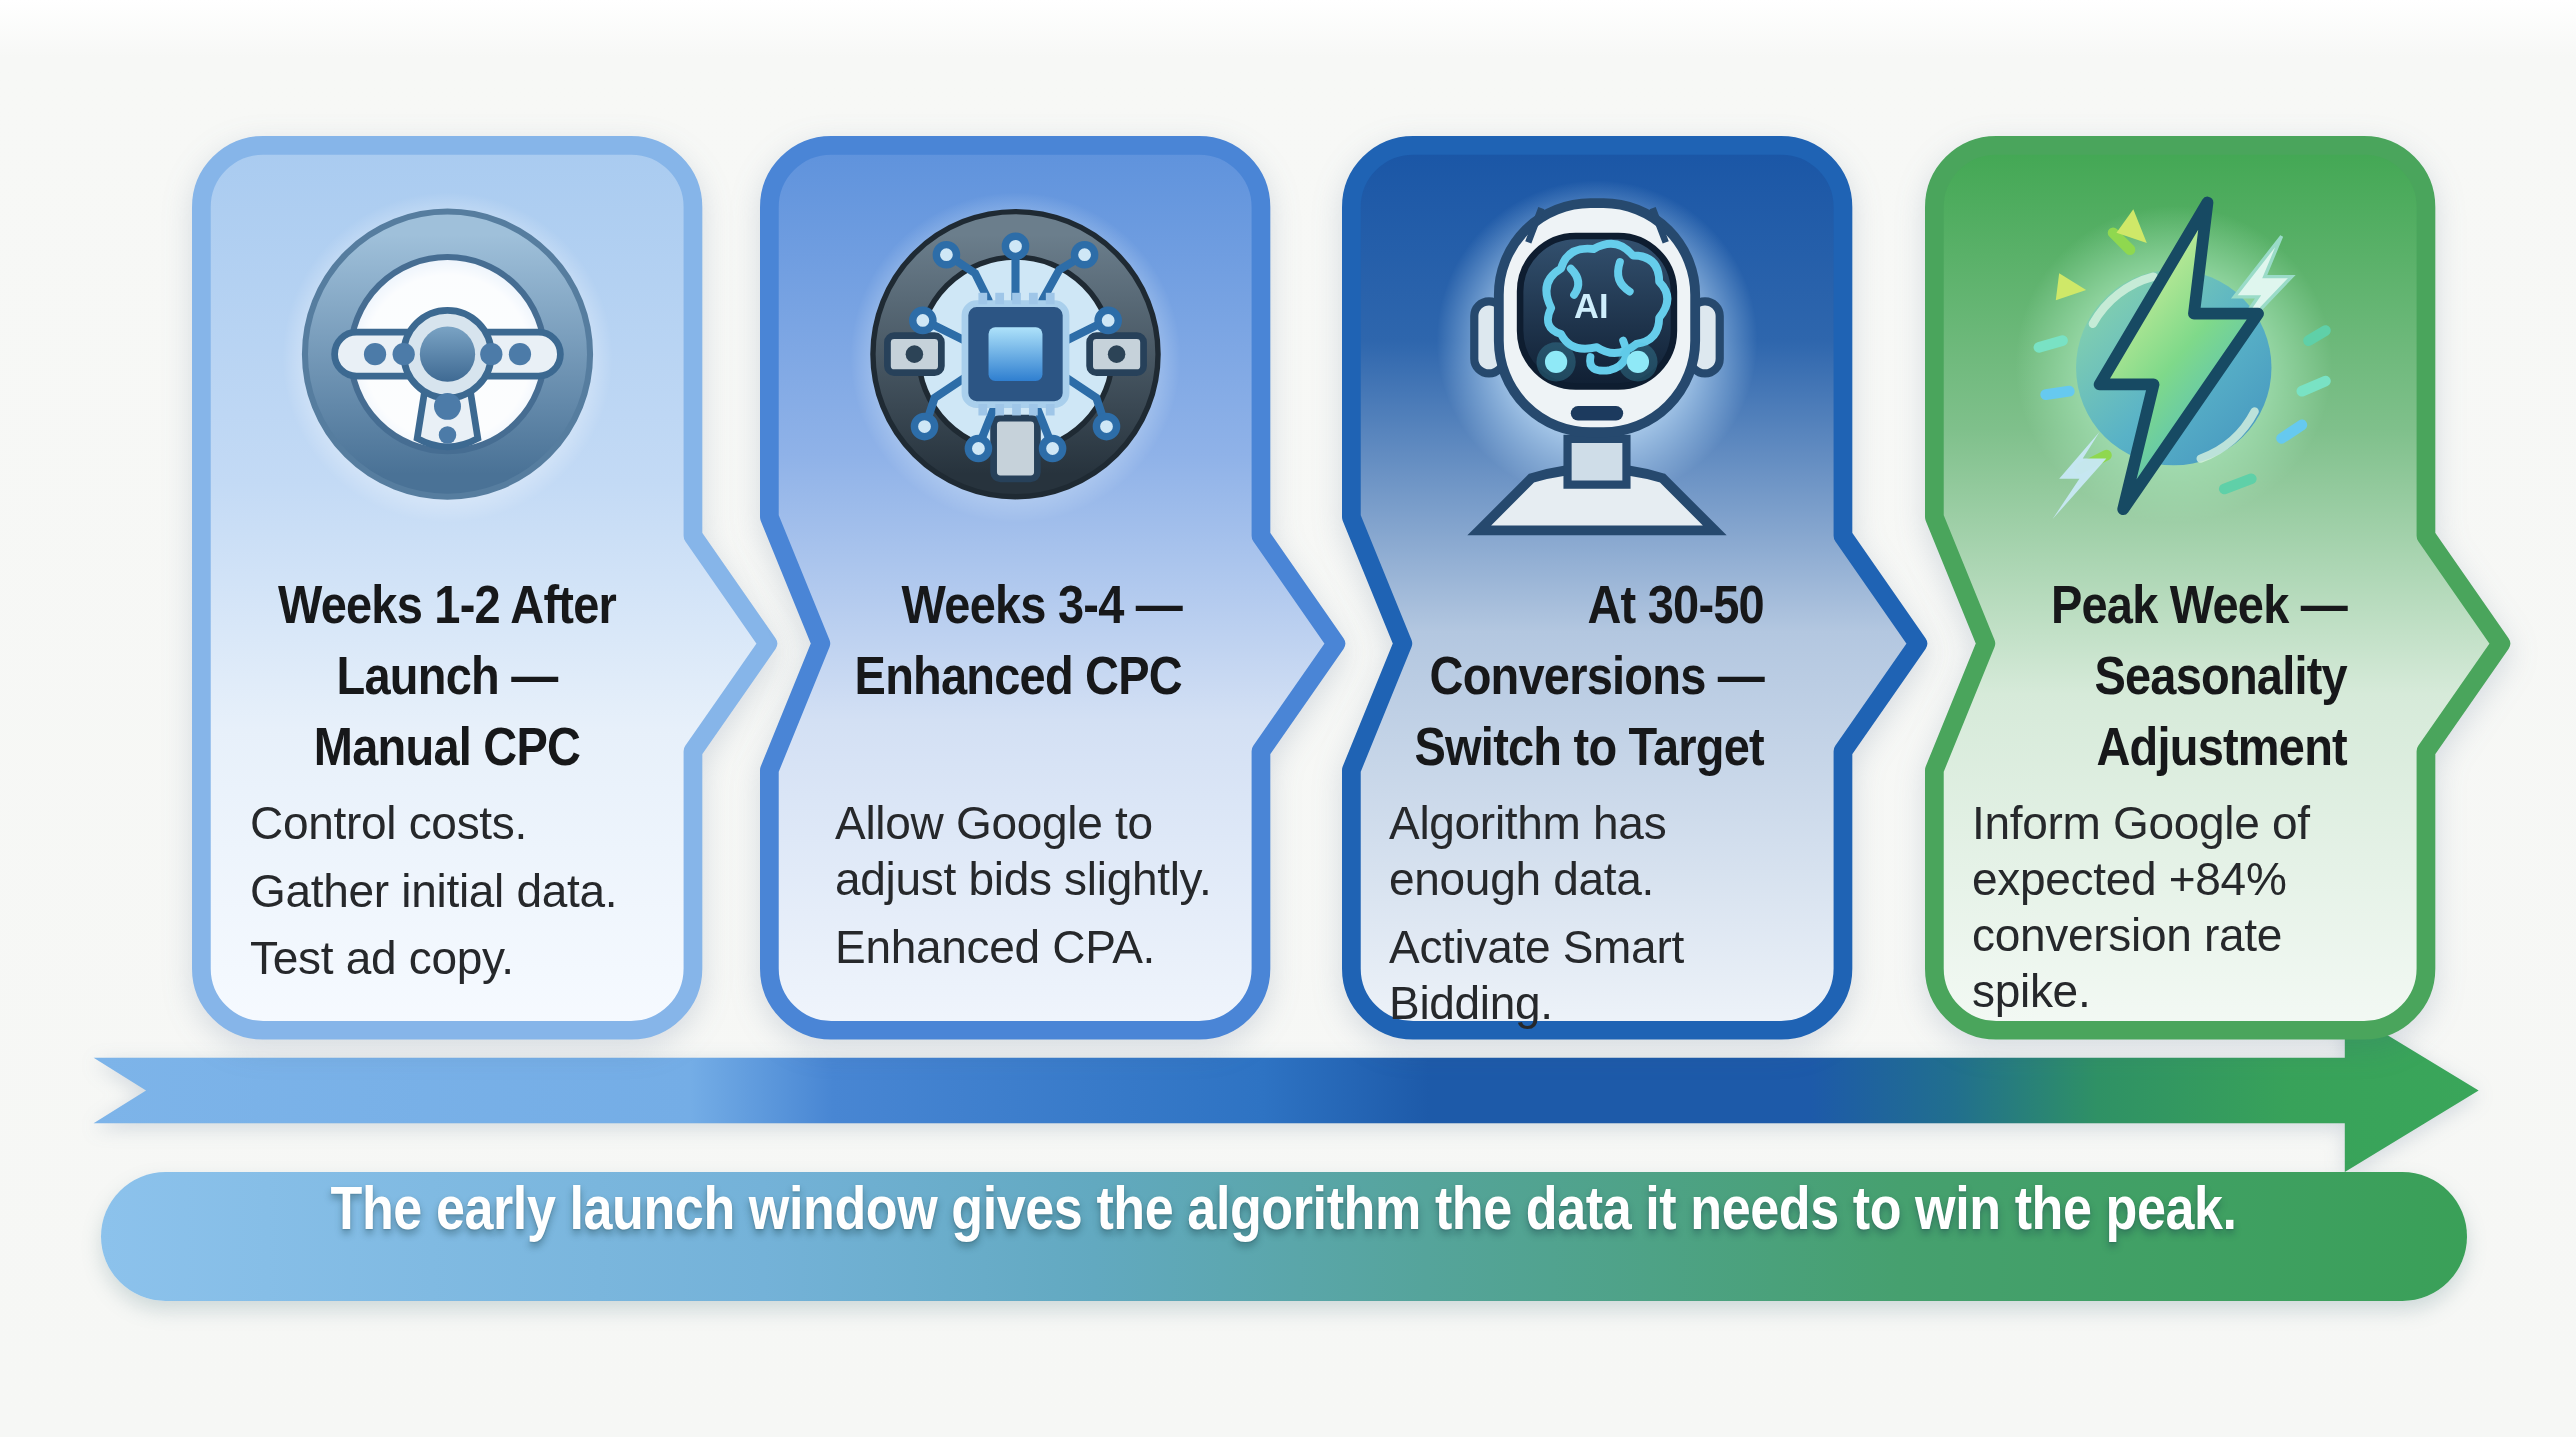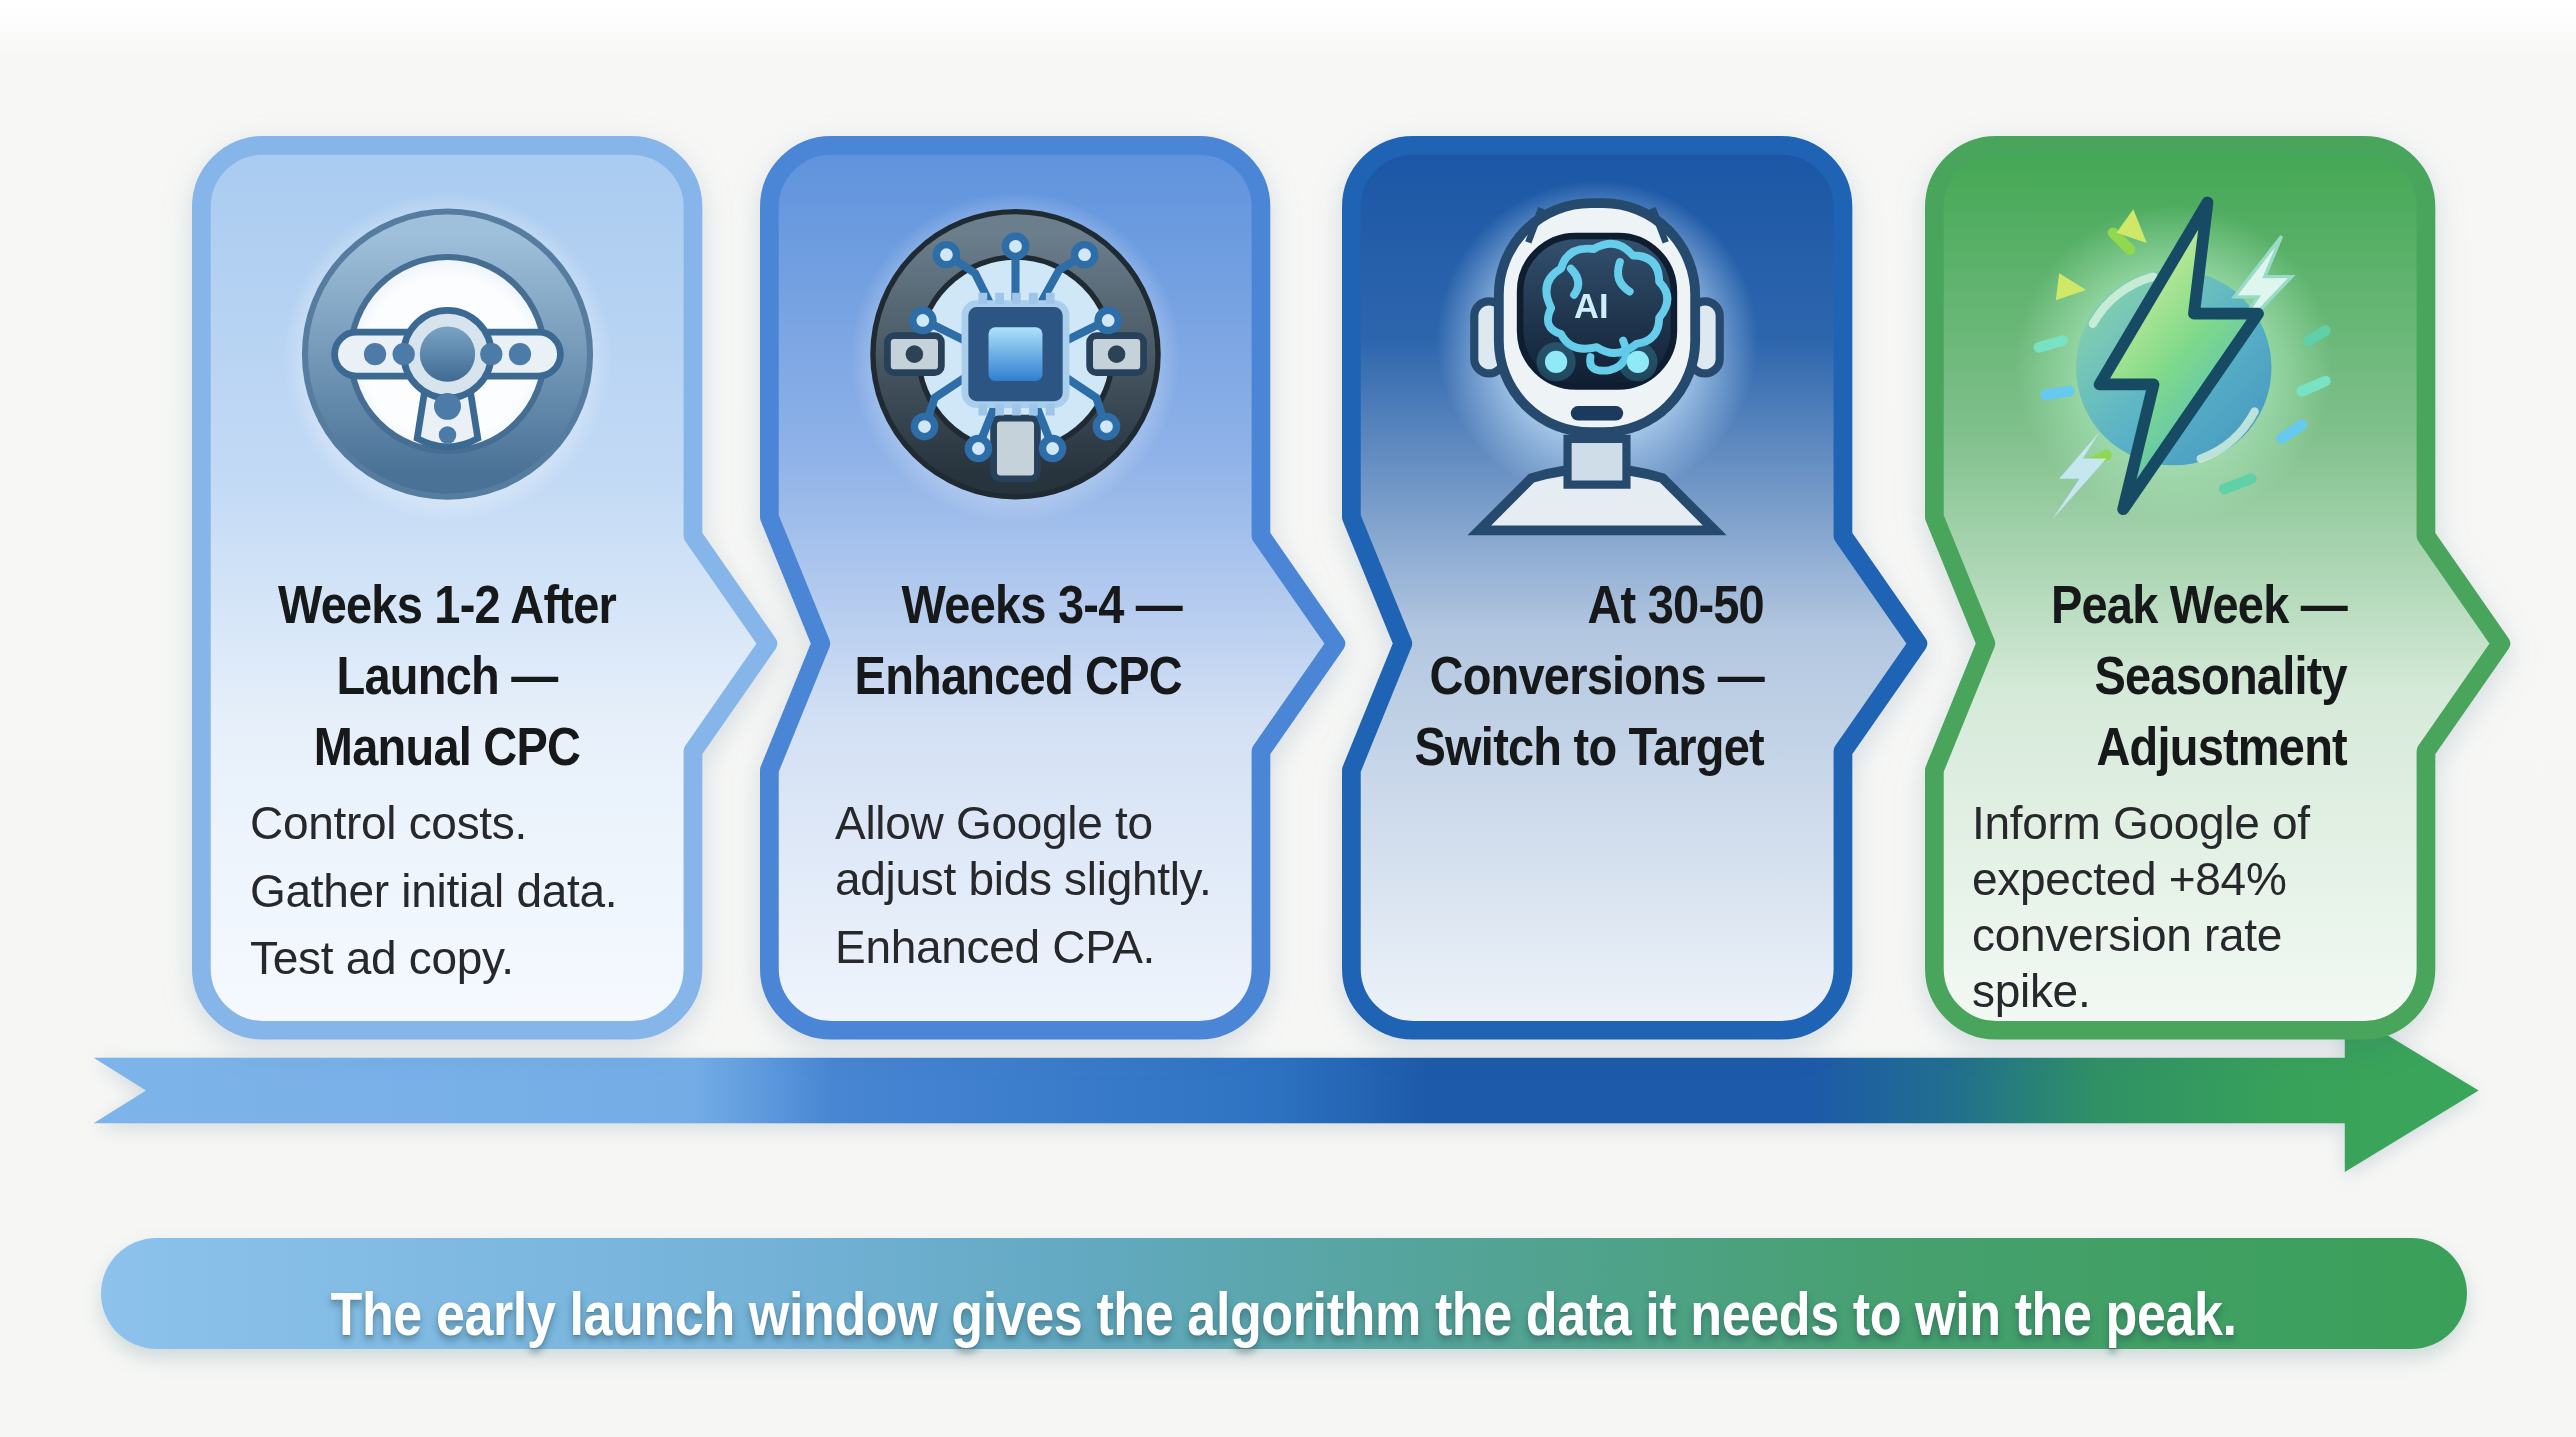--- a/index.html
+++ b/index.html
@@ -33,23 +33,23 @@
   .title-line { display:block; }
 
   .body { margin-top:9.4px; color:#26282b; font-size:46px; line-height:56px; letter-spacing:-0.3px; }
   .body p { margin:0 0 11.2px 0; }
   .card-1 .body { padding-left:58px; max-width:483px; }
   .card-2 .body { padding-left:47px; max-width:487px;margin-left:28px; }
   .card-3 .body { padding-left:47px; max-width:423px; }
   .card-4 .body { padding-left:47px; max-width:427px; }
 
   
-  .banner { position:absolute; left:101px; top:1238px; width:2366px; height:111px; border-radius:65px;
+  .banner { position:absolute; left:101px; top:1172px; width:2366px; height:129px; border-radius:65px;
             background:linear-gradient(90deg,#8cc2ec 0%,#74b2d8 28%,#62a9c0 42%,#55a49b 56%,#46a06f 76%,#3aa058 100%);
-            display:flex; align-items:flex-end; justify-content:center;
+            display:flex; align-items:flex-start; justify-content:center;
             box-shadow:0 9.4px 19px rgba(90,130,140,.25); }
   .banner-text { color:#ffffff; font-size:62px; font-weight:700; letter-spacing:-0.5px; white-space:nowrap;
                  transform:scaleX(.84); transform-origin:center;
                  text-shadow:0 4.7px 8.4px rgba(25,65,75,.40), 0 0.9px 1.9px rgba(25,65,75,.25); }
 </style>
 </head>
 <body>
 
 <div class="stage">
 
@@ -269,20 +269,24 @@
           <rect x="42" y="70" width="16" height="4.4" rx="2.2" fill="#1c3a5e"></rect>
         </svg>
       </div>
       <h2 class="title">
           <span class="t-scale">
         <span class="title-line">At 30-50</span>
         <span class="title-line">Conversions —</span>
         <span class="title-line">Switch to Target</span>
       </span>
         </h2>
+      <div class="body">
+        <p>Algorithm has enough data.</p>
+        <p>Activate Smart Bidding.</p>
+      </div>
     </div>
   </article>
 
   <article class="card card-4">
     <svg class="card-bg" viewBox="0 0 660 975">
       <defs>
         <linearGradient id="cg4" x1="0" y1="0" x2="0" y2="1">
           <stop offset="0" stop-color="#42a753"></stop>
             <stop offset="0.32" stop-color="#7fc08b"></stop>
           <stop offset="0.62" stop-color="#d6ead9"></stop>

